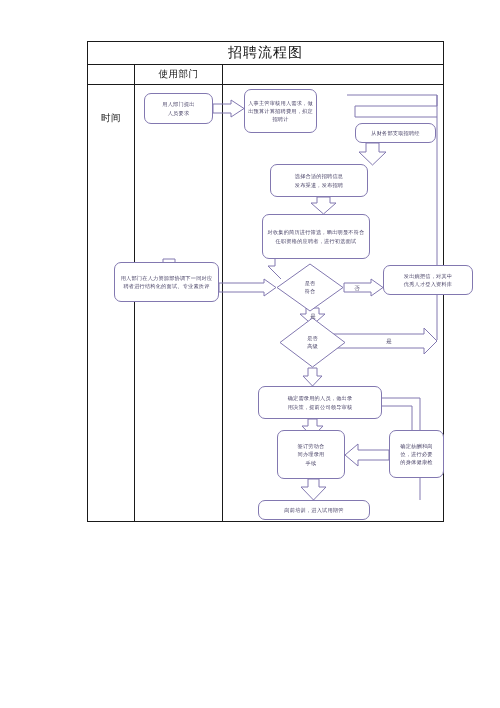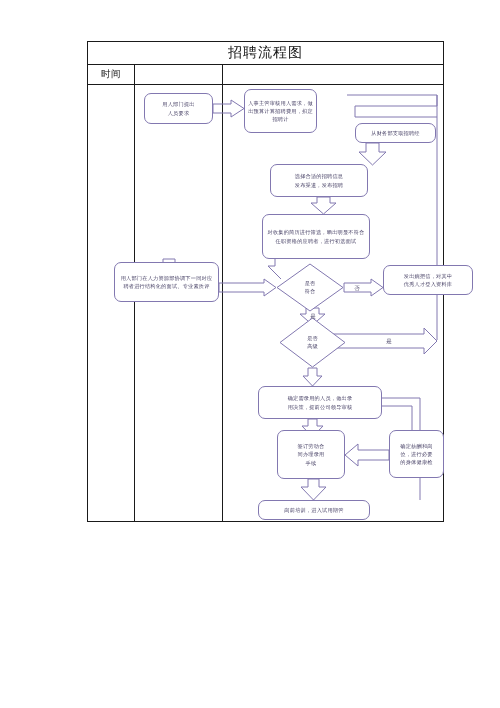--- a/index.html
+++ b/index.html
@@ -21,21 +21,21 @@
   .title-cell{
     position:absolute;left:0;top:0;width:100%;height:22px;
     display:flex;align-items:center;justify-content:center;
     font-size:14px;color:#111;letter-spacing:1px;
   }
   .hdr{
     position:absolute;top:23px;height:19px;
     display:flex;align-items:center;justify-content:center;
     font-size:9.5px;color:#111;letter-spacing:.5px;
   }
-  .hdr-time{left:0;width:46px;}
+  .hdr-time{left:0;width:46px;margin-top:44px;}
   .hdr-dept{left:47px;width:87px;}
   .hdr-hr{left:135px;right:0;}
 
   
   .shape{
     position:absolute;box-sizing:border-box;
     border:1px solid #8278b0;border-radius:7px;background:#fff;
     display:flex;align-items:center;justify-content:center;text-align:center;
     font-size:5.2px;line-height:1.55;color:#4a4468;padding:2px 3px;
     letter-spacing:.2px;
@@ -68,20 +68,21 @@
 <div id="page">
 
   <div class="tbl">
     <div class="title-cell">招聘流程图</div>
     <div class="hline" style="top:22px;"></div>
     <div class="hline" style="top:42px;"></div>
     <div class="vline" style="left:46px;top:22px;"></div>
     <div class="vline" style="left:134px;top:22px;"></div>
 
     <div class="hdr hdr-time">时间</div>
+    <div class="hdr hdr-dept">使用部门</div>
   </div>
 
   <svg class="arrow" style="left:0;top:0;width:500px;height:708px;" viewBox="0 0 500 708">
     <g fill="none" stroke="#8278b0" stroke-width="1">
 
       <path d="M213,104 L231,104 L231,100 L244,108.5 L231,117 L231,113 L213,113 Z"></path>
 
       <path d="M347,95 L437,95 L437,106 L355,106 L355,117 L437,117"></path>
 
       <path d="M437,95 L437,117"></path>

